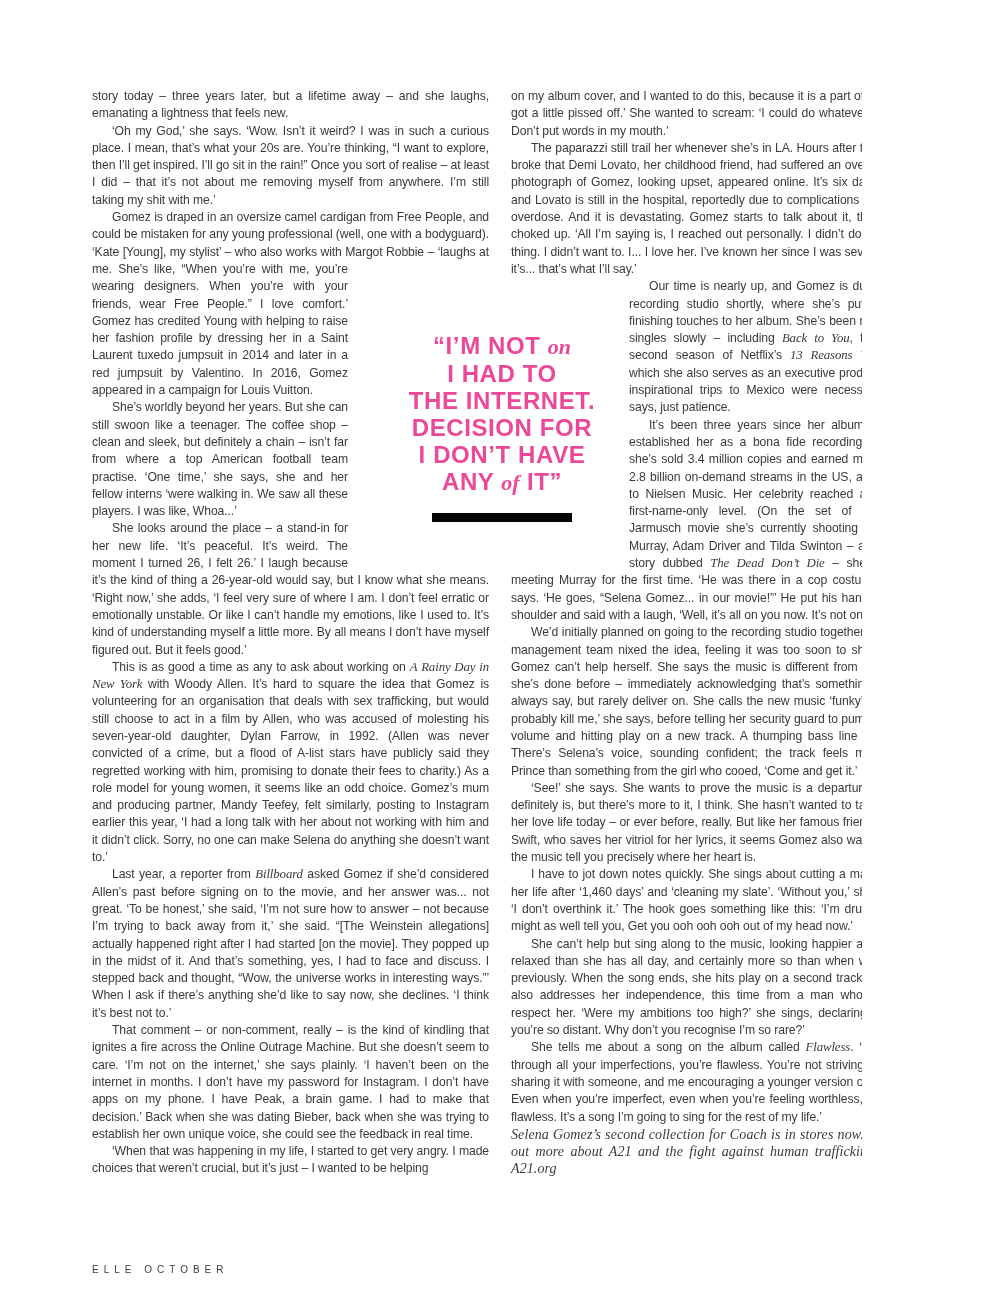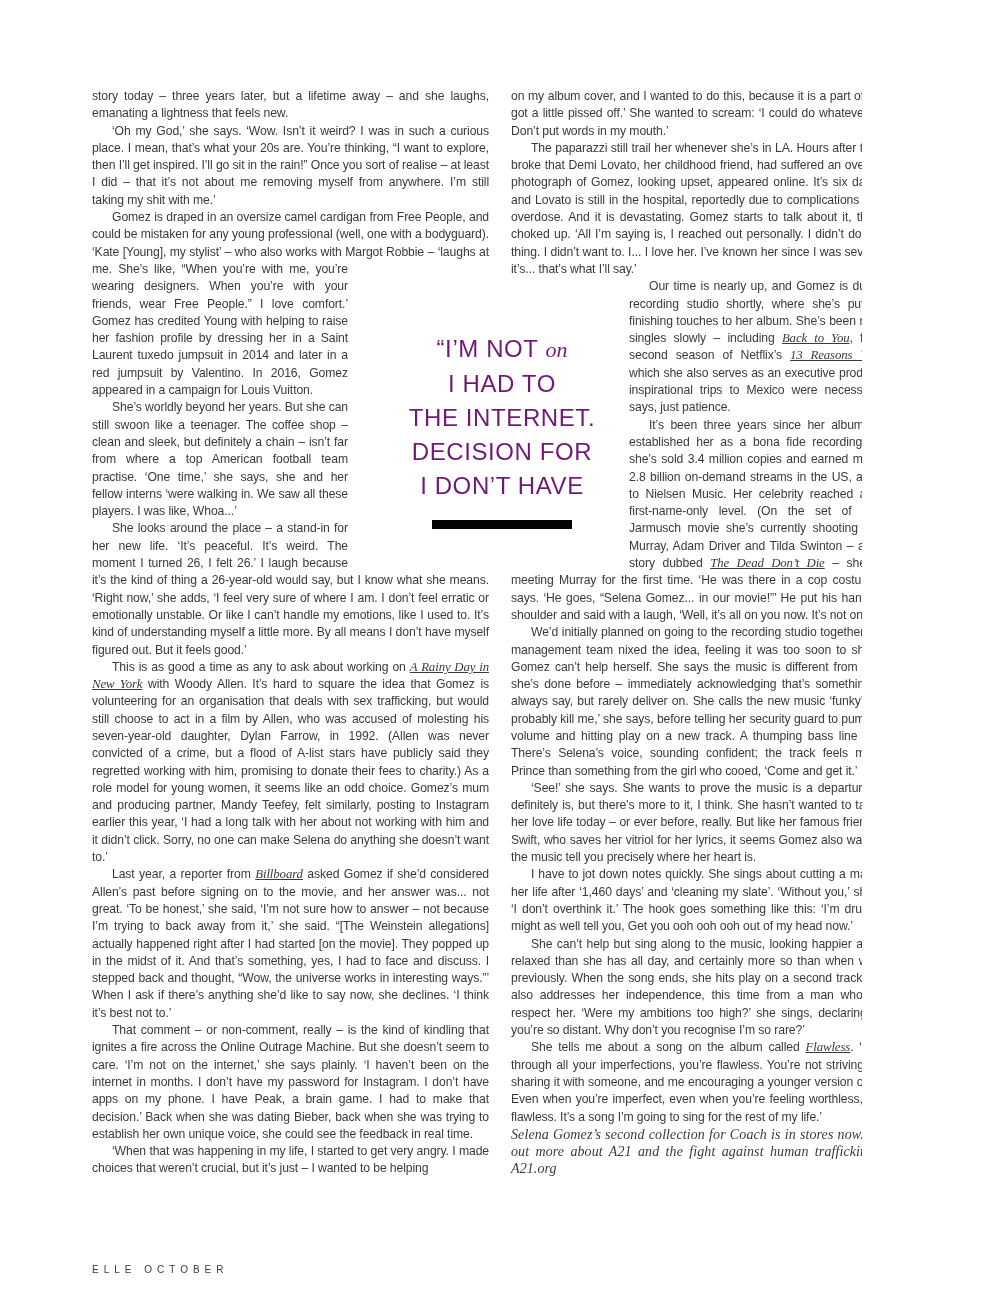--- a/index.html
+++ b/index.html
@@ -28,21 +28,20 @@
   .col p {
     margin: 0;
     text-align: justify;
     text-indent: 20px;
   }
   .col p.noindent { text-indent: 0; }
   .it {
     font-family: "Liberation Serif", serif;
     font-style: italic;
     font-size: 12.8px;
-    text-decoration: underline;
   }
   .credit {
     font-family: "Liberation Serif", serif;
     font-style: italic;
     font-size: 14px;
     letter-spacing: 0.1px;
   }
   
   .push-right { float: right; width: 0;     height: 190px; }
   .cut-right  { float: right; clear: right; width: 141px; height: 293px; }
@@ -51,24 +50,24 @@
   
   .pullquote {
     position: absolute;
     left: 392px;
     top: 332px;
     width: 220px;
     text-align: center;
   }
   .pq-line {
     font-size: 24px;
-    line-height: 34px;
-    font-weight: 400;
+    line-height: 27px;
+    font-weight: 700;
     letter-spacing: 0.6px;
-    color: #701a75;
+    color: #ec4899;
     white-space: nowrap;
   }
   .pq-it {
     font-family: "Liberation Serif", serif;
     font-style: italic;
     font-size: 22px;
     letter-spacing: 0;
   }
   .pq-bar {
     width: 140px;
@@ -127,20 +126,21 @@
       <p class="noindent credit"><span>Selena Gomez’s second collection for Coach is in stores now. To find out more about A21 and the fight against human trafficking, visit A21.org</span></p>
     </div>
 
   <div class="pullquote">
     <div>
         <div class="pq-line"><span>“I’M NOT </span><span class="pq-it">on</span></div>
         <div class="pq-line"><span>I HAD TO</span></div>
         <div class="pq-line"><span>THE INTERNET.</span></div>
         <div class="pq-line"><span>DECISION FOR</span></div>
         <div class="pq-line"><span>I DON’T HAVE</span></div>
+        <div class="pq-line"><span>ANY </span><span class="pq-it">of</span><span> IT”</span></div>
       </div>
     <div class="pq-bar"></div>
   </div>
 
   <div class="footer-brand">ELLE OCTOBER</div>
   <div class="page-num">211</div>
 
 </div>
 
 </body></html>

